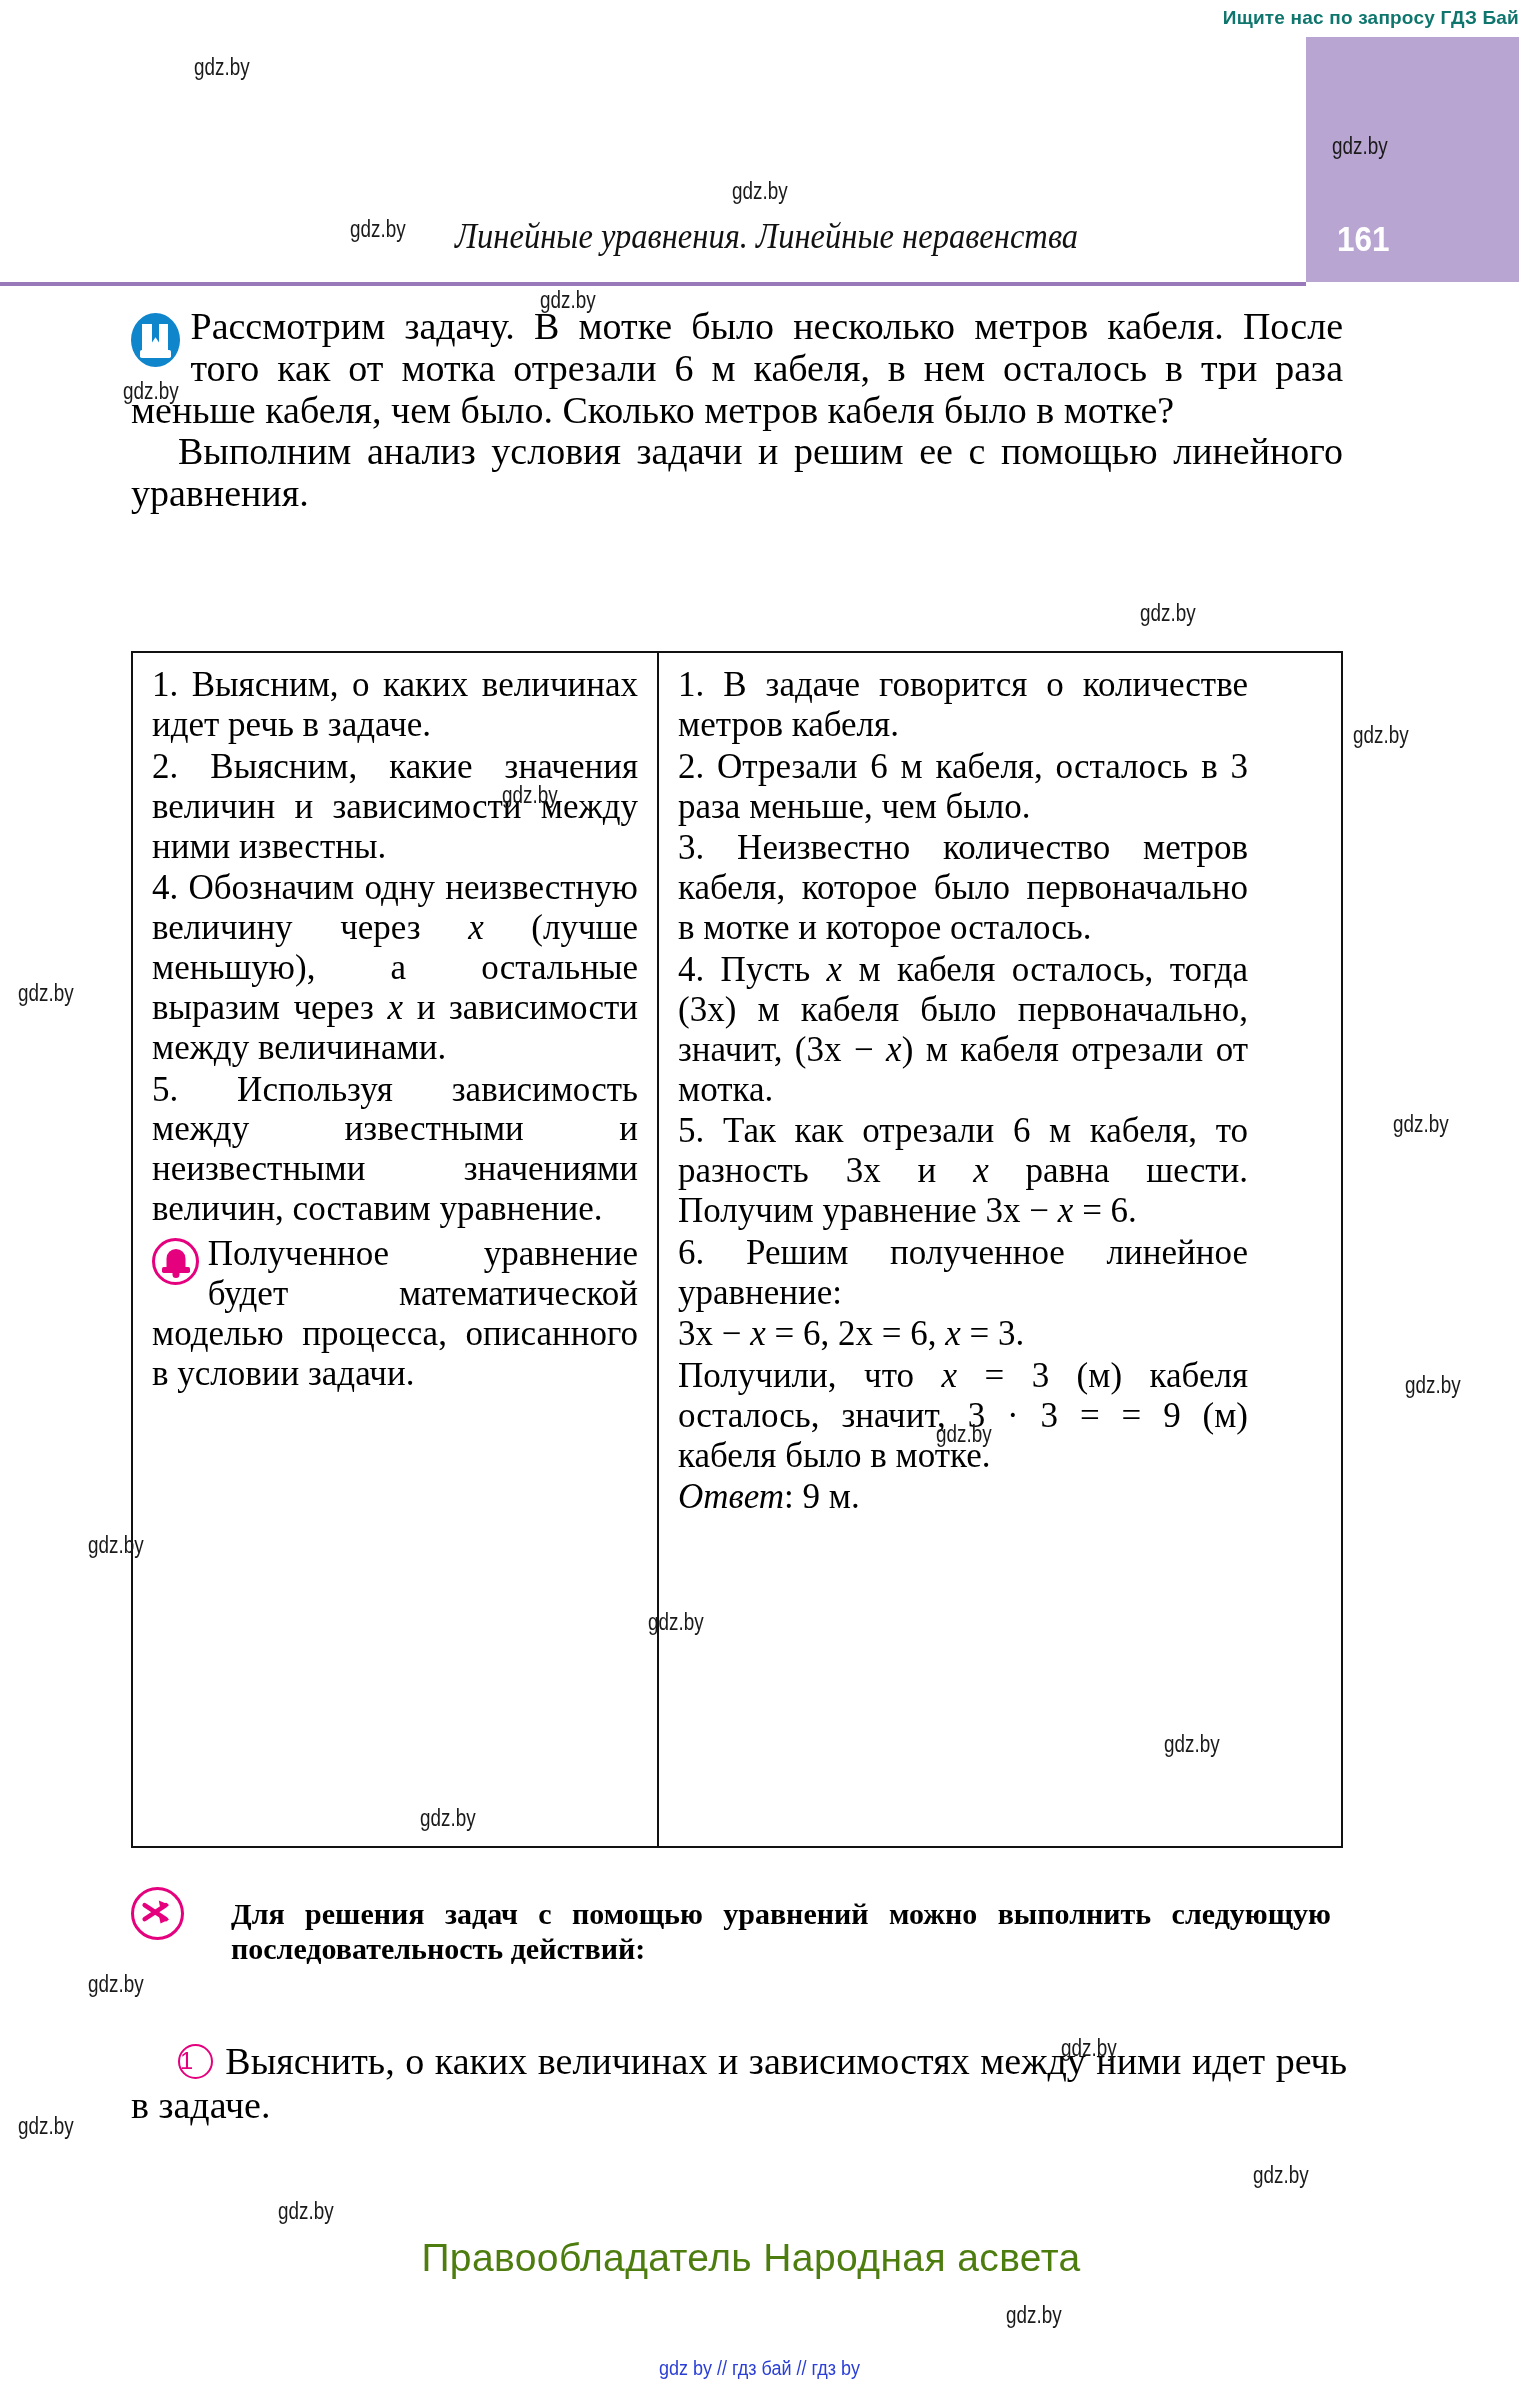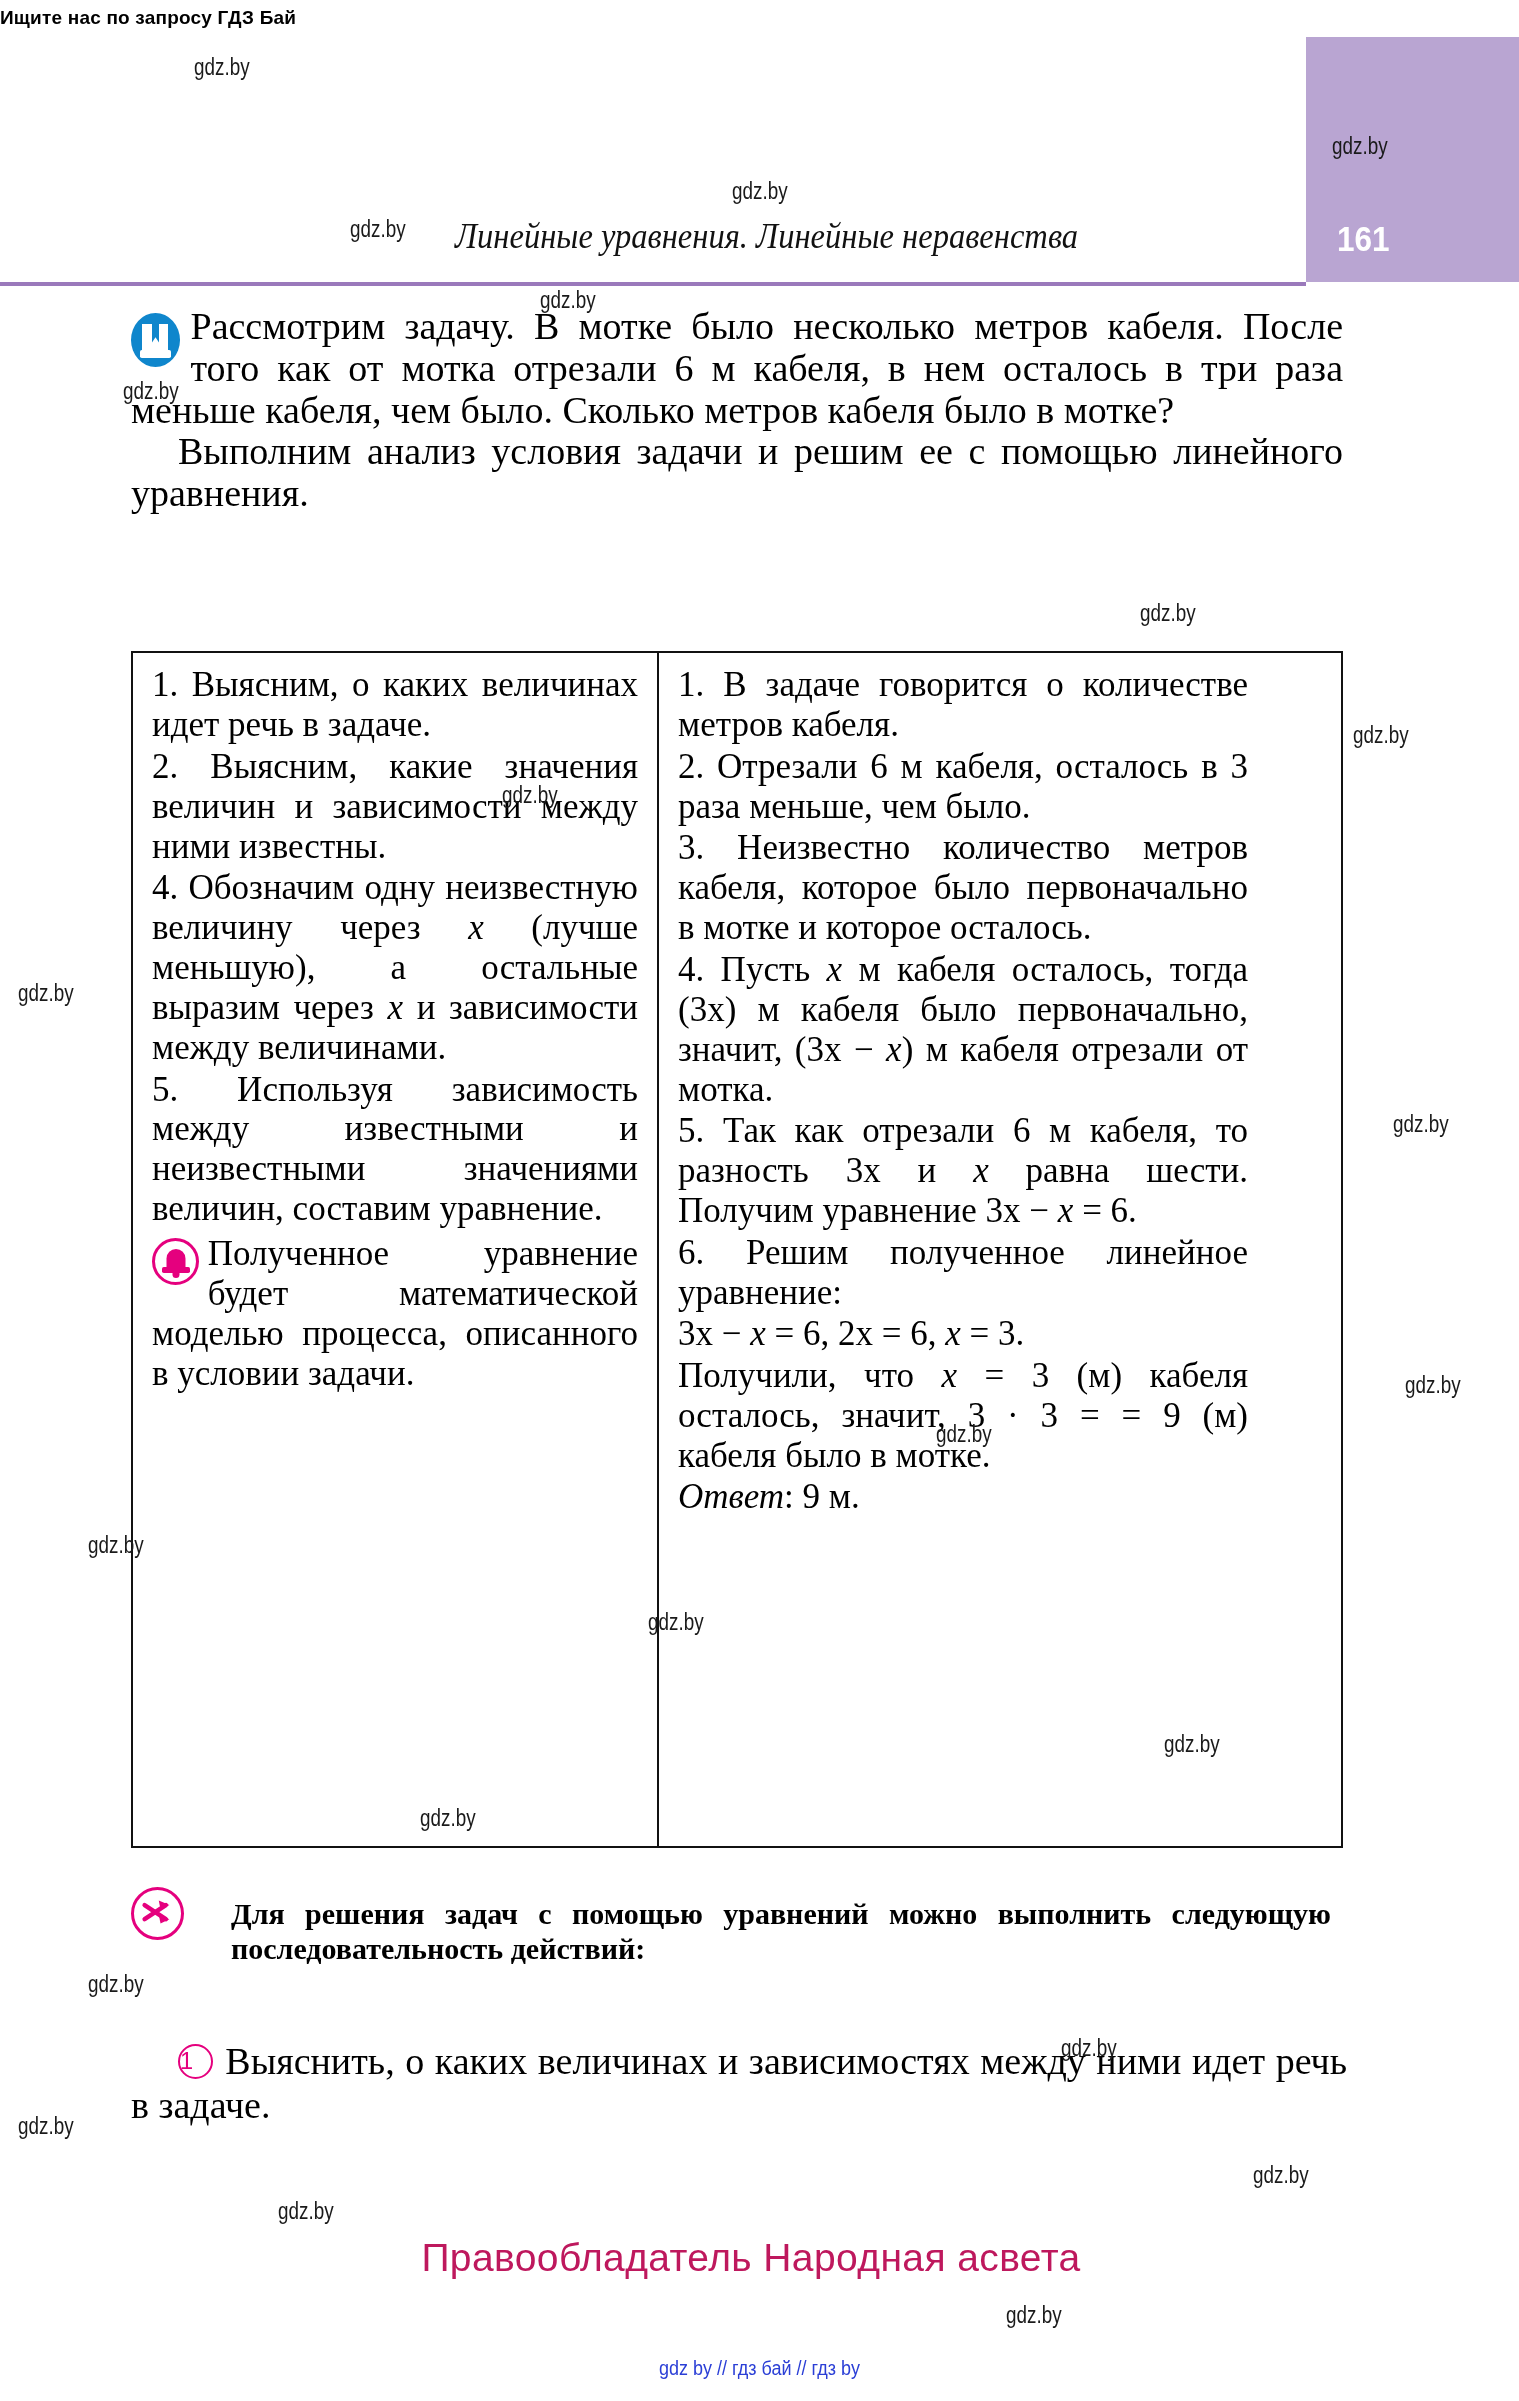--- a/index.html
+++ b/index.html
@@ -29,25 +29,25 @@
     pointer-events: none;
     z-index: 5;
   }
 
   
   .promo {
     position: absolute;
     top: 7px;
     left: 0;
     width: 1519px;
-    text-align: left;
+    text-align: right;
     font-family: "Liberation Sans", "DejaVu Sans", sans-serif;
     font-size: 19px;
     font-weight: 700;
-    color: #000000;
+    color: #0f766e;
     letter-spacing: 0.2px;
     z-index: 9;
   }
 
   
   .page-tab {
     position: absolute;
     top: 37px;
     left: 1306px;
     width: 214px;
@@ -279,21 +279,21 @@
 
   
   .copyright {
     position: absolute;
     top: 2236px;
     left: 0;
     width: 1502px;
     text-align: center;
     font-family: "Liberation Sans", "DejaVu Sans", sans-serif;
     font-size: 39px;
-    color: #be185d;
+    color: #4d7c0f;
     letter-spacing: 0.4px;
     z-index: 4;
   }
   .footer-links {
     position: absolute;
     top: 2357px;
     left: 0;
     width: 1519px;
     text-align: center;
     font-family: "Liberation Sans", "DejaVu Sans", sans-serif;

